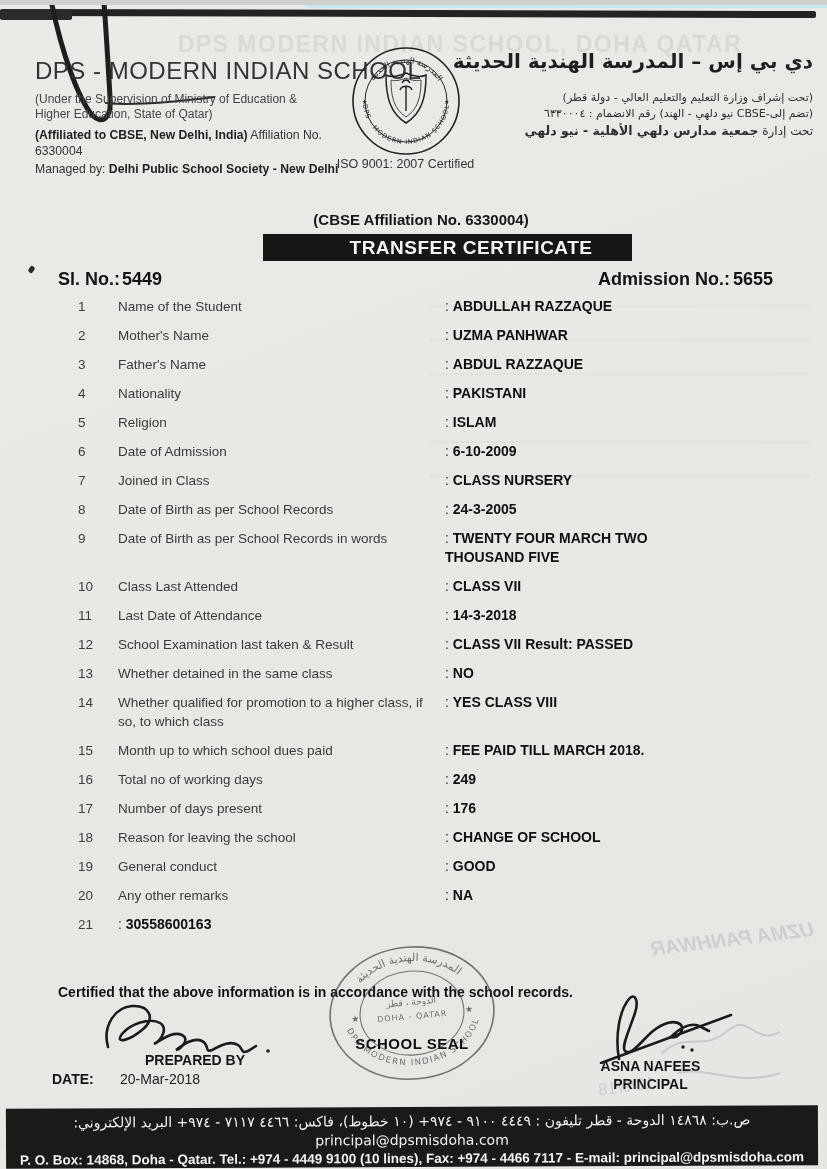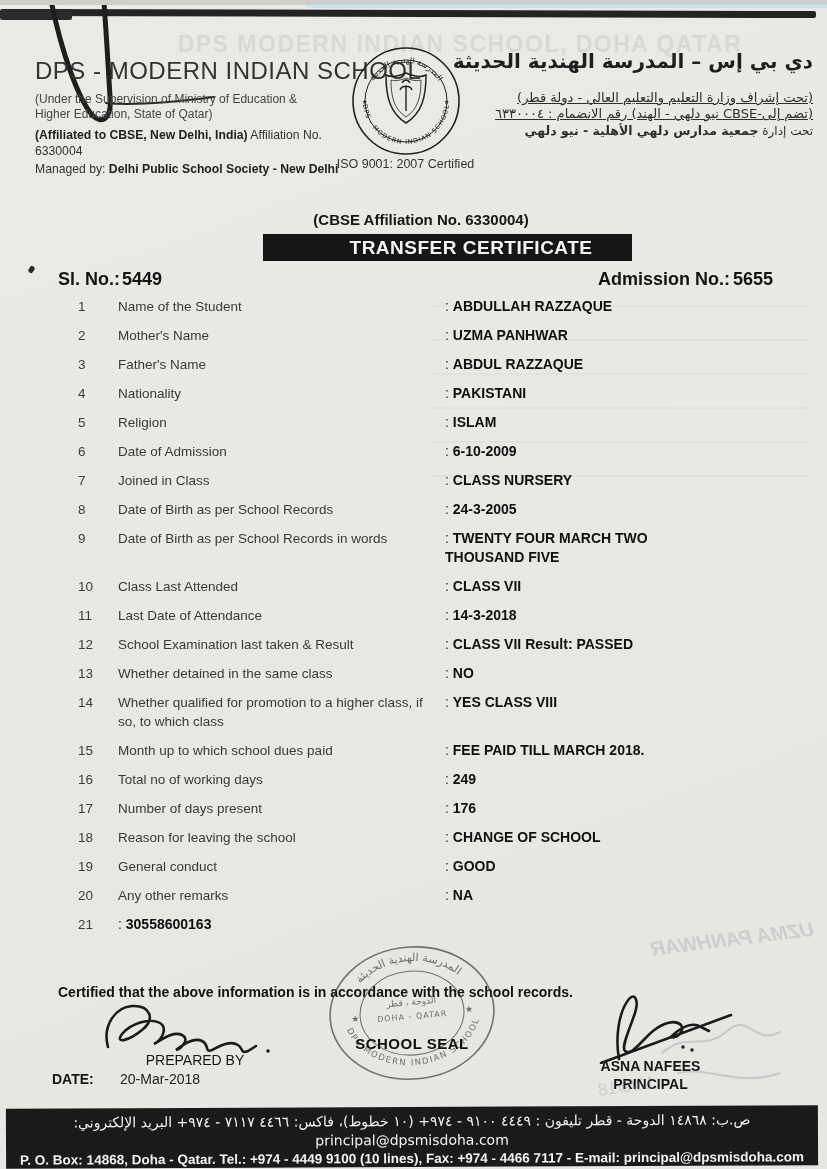--- a/index.html
+++ b/index.html
@@ -25,21 +25,21 @@
   .header-en{left:35px;top:52px;width:330px;}
   .school-name{font-size:24px;letter-spacing:.5px;color:#333;margin:0 0 7px 0;font-weight:500;white-space:nowrap;}
   .hsub{font-size:12px;color:#454545;line-height:15px;}
   .haffil{font-size:12.2px;color:#333;margin-top:5px;line-height:16px;}
   .haffil b,.hmanaged b{color:#222;}
   .hmanaged{font-size:12.2px;color:#333;margin-top:2px;line-height:16px;}
   .logo-wrap{left:350px;top:40px;width:112px;height:112px;}
   .iso-line{left:318px;top:152px;width:175px;text-align:center;font-size:12.5px;color:#333;}
   .header-ar{right:14px;top:44px;width:330px;text-align:right;}
   .ar-title{font-size:20px;font-weight:bold;color:#1e1e1e;margin-bottom:17px;white-space:nowrap;}
-  .ar-sub{font-size:13px;color:#2e2e2e;line-height:16px;text-decoration:underline;}
+  .ar-sub{font-size:11px;color:#2e2e2e;line-height:16px;}
   .ar-sub3{font-size:12px;color:#2e2e2e;line-height:17px;}
   .ar-sub3 b{font-size:12.5px;}
 
   
   .cbse-line{left:253px;top:206px;width:336px;text-align:center;font-weight:bold;font-size:15px;color:#161616;}
   .title-bar{left:263px;top:229px;width:322px;height:27px;background:#161616;color:#f4f4f4;
     font-weight:bold;font-size:19px;letter-spacing:.5px;text-align:center;line-height:27px;padding-left:47px;}
 
   
   .meta{font-weight:bold;font-size:18px;color:#141414;}
@@ -53,21 +53,21 @@
   .row{display:flex;margin-bottom:10px;line-height:19px;}
   .row .no{width:40px;font-size:13.5px;color:#3d3d3d;flex:none;}
   .row .label{width:327px;font-size:13.5px;color:#3a3a3a;flex:none;padding-right:6px;box-sizing:border-box;}
   .row .val{width:280px;font-size:14px;font-weight:bold;color:#0f0f0f;}
   .row .val::before{content:": ";font-weight:normal;color:#333;}
 
   
   .certify{left:58px;top:979px;font-weight:bold;font-size:14px;color:#121212;width:560px;}
   .sig{stroke:#1b1b1b;stroke-width:2.6;fill:none;stroke-linecap:round;}
   .sig-left{left:100px;top:994px;}
-  .prepared{left:120px;top:1047px;font-weight:normal;font-size:14px;color:#161616;width:150px;text-align:center;}
+  .prepared{left:120px;top:1047px;font-weight:bold;font-size:14px;color:#161616;width:150px;text-align:center;}
   .date-label{left:52px;top:1066px;font-weight:bold;font-size:14px;color:#161616;}
   .date-value{left:120px;top:1066px;font-size:14px;color:#222;}
   .seal-wrap{left:325px;top:938px;width:175px;height:140px;transform:rotate(-5deg);opacity:.8;}
   .seal-label{left:337px;top:1030px;width:150px;text-align:center;font-weight:bold;font-size:15px;color:#101010;letter-spacing:.5px;}
   .sig-right{left:585px;top:984px;}
   .principal-block{left:583px;top:1052px;width:135px;text-align:center;font-weight:bold;font-size:14px;color:#141414;line-height:18px;}
   .ghost-hand{left:565px;top:928px;width:250px;font-style:italic;font-weight:bold;font-size:20px;
     color:rgba(138,144,156,.28);transform:scaleX(-1) rotate(7deg);white-space:nowrap;}
   .ghost-num{left:598px;top:1072px;font-size:17px;color:rgba(146,150,164,.3);transform:scaleX(-1) rotate(8deg);}
   .ghost-squiggle{left:655px;top:995px;opacity:.33;transform:rotate(14deg);}

